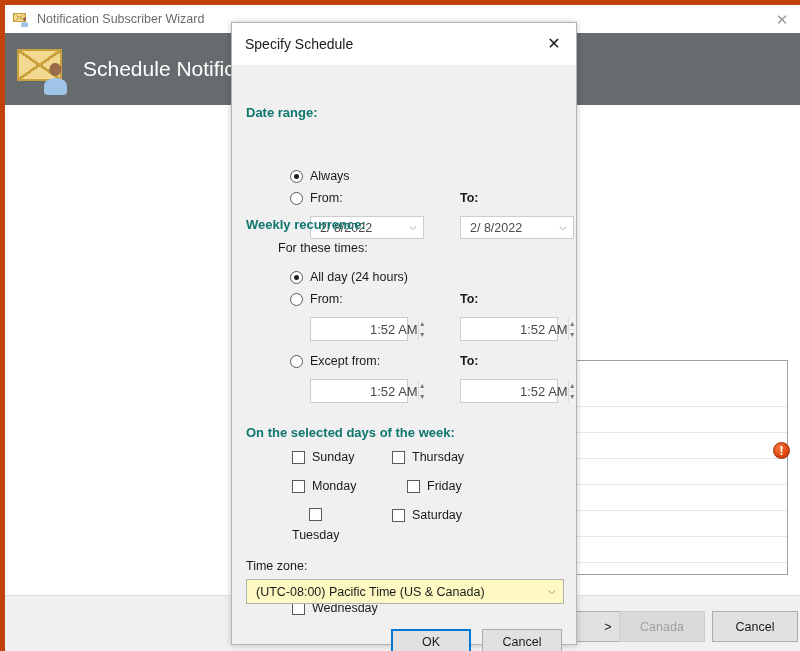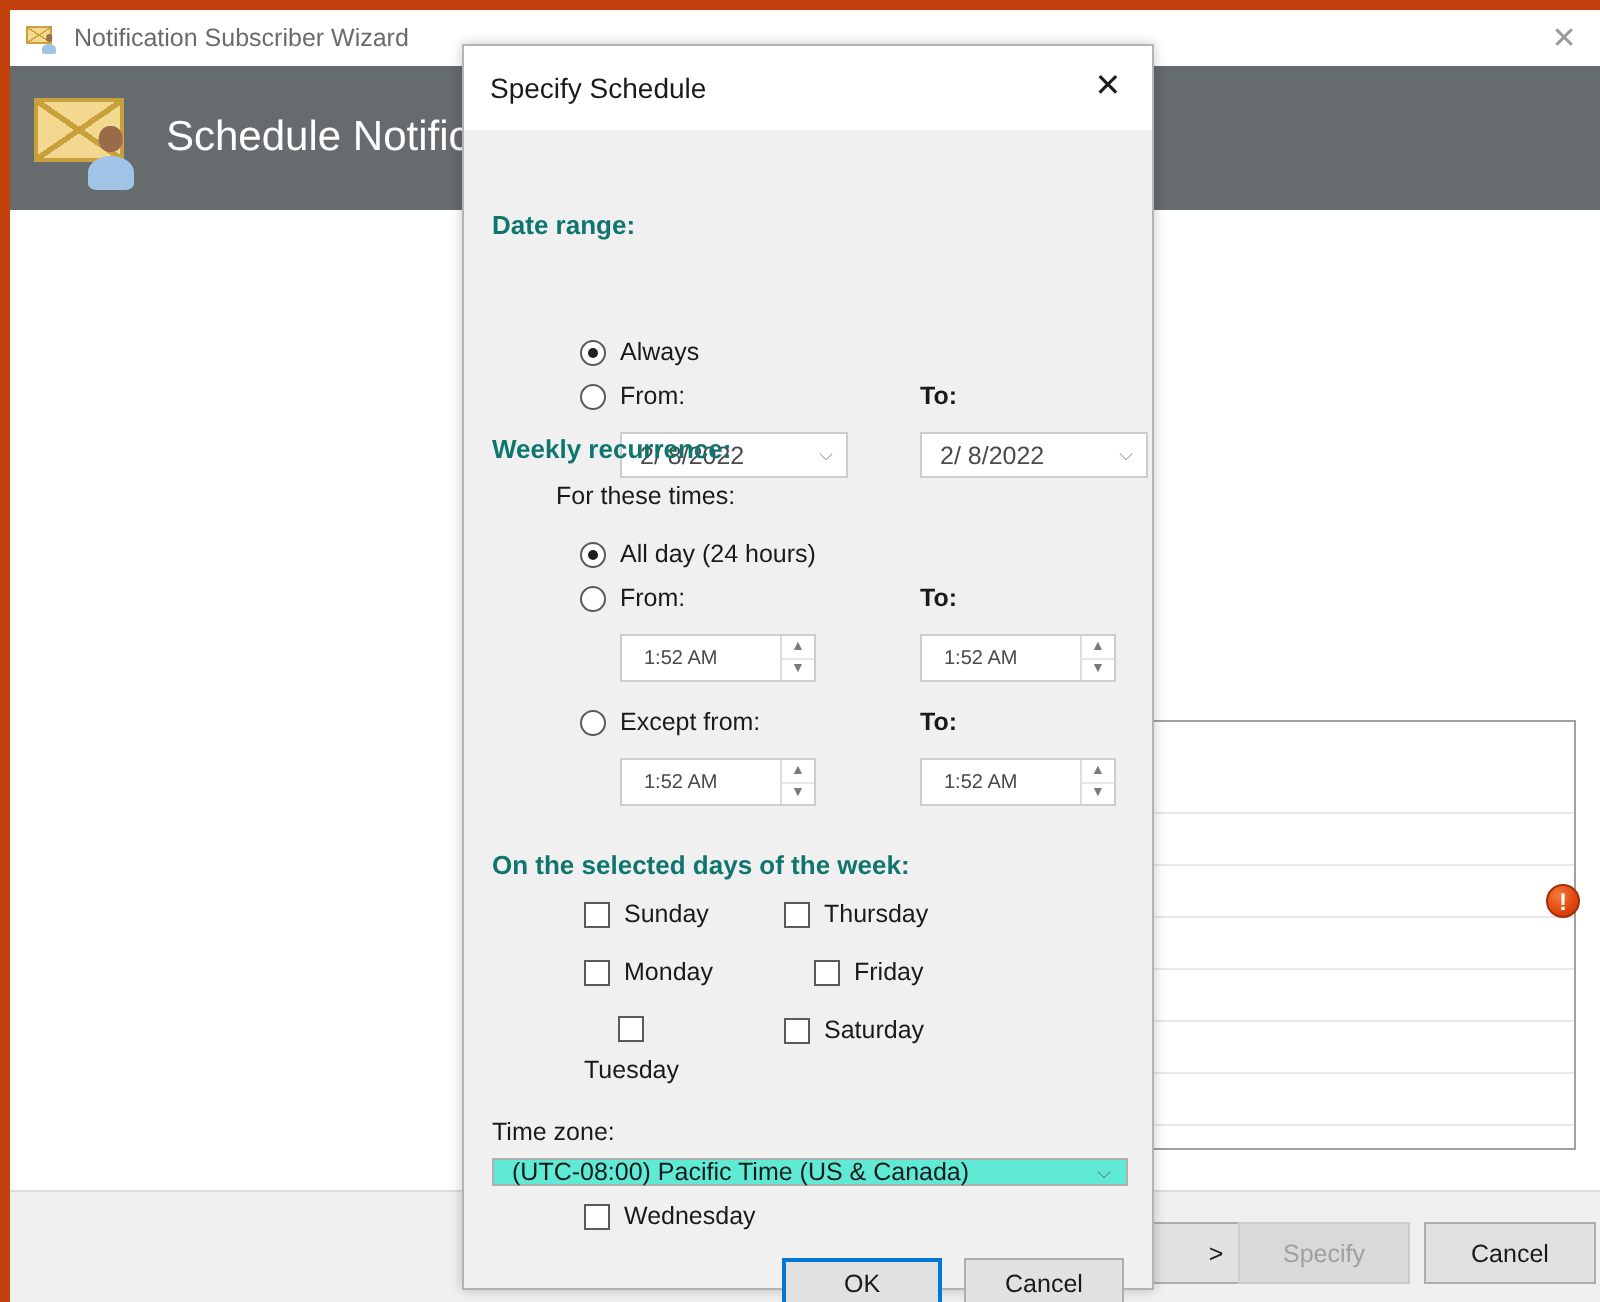--- a/index.html
+++ b/index.html
@@ -221,38 +221,38 @@
   }
 
   
   .spinbox {
     position: absolute; width: 98px; height: 24px;
     background: #ffffff; border: 1px solid #cdcdcd;
     display: flex; align-items: stretch;
   }
   .spinbox .sv {
     flex: 1; padding-left: 11px;
-    font-size: 10px; color: #4a4a4a;
-    display: flex; align-items: center; white-space: nowrap;
+    font-size: 13px; color: #4a4a4a;
+    display: flex; align-items: center; white-space: nowrap; margin-left: 48px;
   }
   .spin-arrows {
     width: 17px; border-left: 1px solid #dcdcdc;
     display: flex; flex-direction: column;
   }
   .spin-arrows .sa {
     flex: 1; display: flex; align-items: center; justify-content: center;
     font-size: 7px; color: #7a7a7a; line-height: 1;
   }
   .spin-arrows .sa.up { border-bottom: 1px solid #e6e6e6; }
 
   
   #tz-combo {
     position: absolute; left: 14px; top: 514px;
-    width: 318px; height: 14px;
-    background: #5eead4; border: 1px solid #b0b0b0;
+    width: 318px; height: 25px;
+    background: #fef9c3; border: 1px solid #b0b0b0;
     display: flex; align-items: center;
   }
   #tz-combo .cv {
     flex: 1; padding-left: 9px;
     font-size: 12.5px; color: #1a1a1a; white-space: nowrap;
   }
   #tz-combo .cchev {
     width: 22px; text-align: center;
     font-size: 9px; color: #6a6a6a; line-height: 1;
   }
@@ -368,21 +368,21 @@
       <div class="grid-row"></div>
       <div class="grid-row"></div>
     </div>
   </div>
 
   <div id="error-badge">!</div>
 
   <div id="wizard-footer">
     <div class="wiz-btn" id="btn-back">&lt;</div>
     <div class="wiz-btn" id="btn-next">&gt;</div>
-    <div class="wiz-btn disabled" id="btn-finish">Specify</div>
+    <div class="wiz-btn disabled" id="btn-finish">Canada</div>
     <div class="wiz-btn" id="btn-wcancel">Cancel</div>
   </div>
 </div>
 
 <div id="dialog">
 
   <div id="dlg-titlebar">
     <span id="dlg-title">Specify Schedule</span>
     <span id="dlg-close">✕</span>
   </div>

